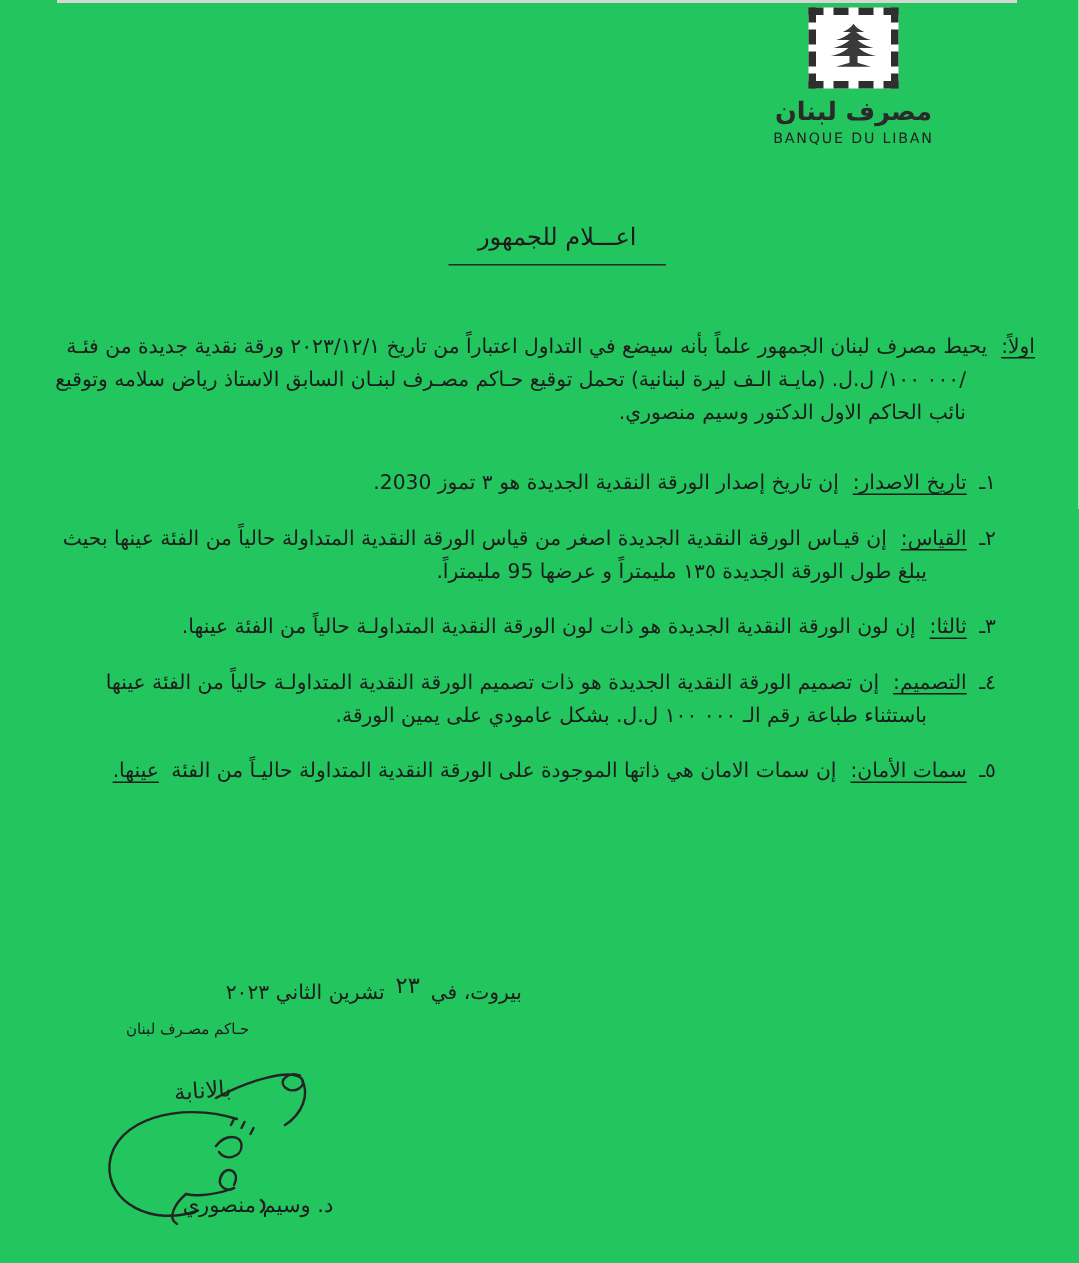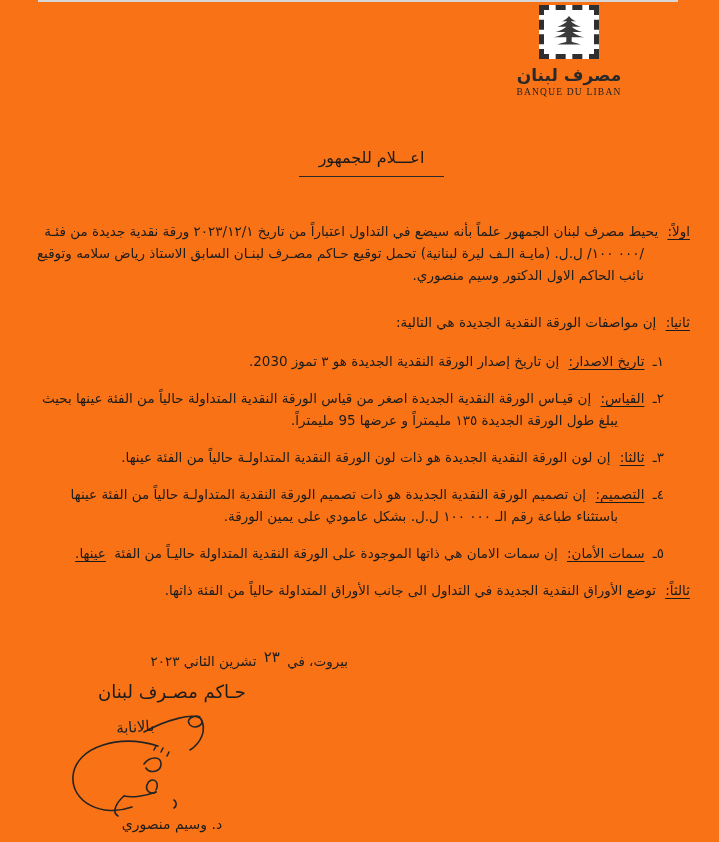--- a/index.html
+++ b/index.html
@@ -1,31 +1,31 @@
 <!DOCTYPE html>
 <html lang="ar"><head>
 <meta charset="utf-8">
 <style>
   html,body{margin:0;padding:0;background:#ffffff;}
   .page{
     position:relative;
     width:719px;height:842px;
-    background:#f97316;
+    background:#22c55e;
     overflow:hidden;
     font-family:"DejaVu Sans","Liberation Sans",sans-serif;
     color:#1e1e1e;
   }
   .scan-edge{position:absolute;top:0;left:38px;width:640px;height:2px;background:#d6d6d6;}
 
   
   .logo-block{position:absolute;top:5px;right:94px;width:112px;text-align:center;}
   .logo-frame{width:50px;height:44px;border:5px dashed #2f2f2f;margin:0 auto;display:flex;align-items:center;justify-content:center;background:#fff;}
   .logo-frame svg{display:block;}
   .bank-ar{margin-top:6px;font-size:17px;font-weight:bold;letter-spacing:1px;color:#2a2a2a;}
-  .bank-latin{margin-top:2px;font-size:9.5px;letter-spacing:1.2px;color:#222;font-family:Liberation Serif, serif;}
+  .bank-latin{margin-top:2px;font-size:9.5px;letter-spacing:1.2px;color:#222;}
 
   
   .title-wrap{position:absolute;top:148px;left:0;width:100%;text-align:center;}
   .title{
     display:inline-block;
     transform:translateX(12px);
     font-size:16px;font-weight:normal;color:#1b1b1b;
     padding:0 20px 9px 20px;
     border-bottom:1.6px solid #2a2a2a;
   }
@@ -44,25 +44,25 @@
   .items{padding-right:26px;}
   .item{padding-right:46px;text-indent:-46px;margin:0 0 15px 0;}
   .item .num{margin-left:4px;}
   .item .heading{margin-left:5px;}
   .item .tail{margin-right:4px;}
   .para-third{margin-top:4px;margin-bottom:0;}
 
   
   .date-line{position:absolute;top:652px;left:70px;width:278px;direction:rtl;text-align:right;font-size:13.5px;color:#1c1c1c;}
   .date-line .day{display:inline-block;font-size:15px;transform:translateY(-4px);margin:0 3px;font-weight:500;}
-  .governor-line{position:absolute;top:681px;left:84px;width:162px;direction:rtl;text-align:right;font-size:18px;color:#1c1c1c;}
+  .governor-line{position:absolute;top:681px;left:84px;width:162px;direction:rtl;text-align:left;font-size:10px;color:#1c1c1c;}
   .signature{position:absolute;top:706px;left:58px;width:205px;height:115px;}
   .signature svg{position:absolute;top:0;left:0;}
   .by-proxy{position:absolute;top:12px;left:58px;font-size:15px;color:#222;transform:rotate(-4deg);direction:rtl;}
-  .signer-name{position:absolute;top:816px;left:88px;width:168px;direction:rtl;text-align:center;font-size:14px;color:#1c1c1c;}
+  .signer-name{position:absolute;top:796px;left:88px;width:168px;direction:rtl;text-align:center;font-size:14px;color:#1c1c1c;}
 </style>
 </head>
 <body>
 
 <div class="page">
 
   <div class="scan-edge"></div>
 
   <div class="logo-block">
     <div class="logo-frame">
@@ -78,24 +78,20 @@
     <span class="title">اعـــلام للجمهور</span>
   </div>
 
   <div class="content">
 
     <p class="para para-first">
       <span class="label">اولاً:</span>
       <span>يحيط مصرف لبنان الجمهور علماً بأنه سيضع في التداول اعتباراً من تاريخ ٢٠٢٣/١٢/١ ورقة نقدية جديدة من فئـة /١٠٠&nbsp;٠٠٠/ ل.ل. (مايـة الـف ليرة لبنانية) تحمل توقيع حـاكم مصـرف لبنـان السابق الاستاذ رياض سلامه وتوقيع نائب الحاكم الاول الدكتور وسيم منصوري.</span>
     </p>
 
-    <p class="para para-second">
-      <span class="label">ثانيا:</span>
-      <span>إن مواصفات الورقة النقدية الجديدة هي التالية:</span>
-    </p>
 
     <div class="items">
 
       <div class="item">
         <span class="num">١ـ</span>
         <span class="u heading">تاريخ الاصدار:</span>
         <span>إن تاريخ إصدار الورقة النقدية الجديدة هو ٣ تموز 2030.</span>
       </div>
 
       <div class="item">
@@ -118,24 +114,20 @@
 
       <div class="item">
         <span class="num">٥ـ</span>
         <span class="u heading">سمات الأمان:</span>
         <span>إن سمات الامان هي ذاتها الموجودة على الورقة النقدية المتداولة حاليـاً من الفئة</span>
         <span class="u tail">عينها.</span>
       </div>
 
     </div>
 
-    <p class="para para-third">
-      <span class="label">ثالثاً:</span>
-      <span>توضع الأوراق النقدية الجديدة في التداول الى جانب الأوراق المتداولة حالياً من الفئة ذاتها.</span>
-    </p>
 
   </div>
 
   <div class="date-line">
     <span>بيروت، في</span>
     <span class="day">٢٣</span>
     <span>تشرين الثاني ٢٠٢٣</span>
   </div>
 
   <div class="governor-line">حـاكم مصـرف لبنان</div>

